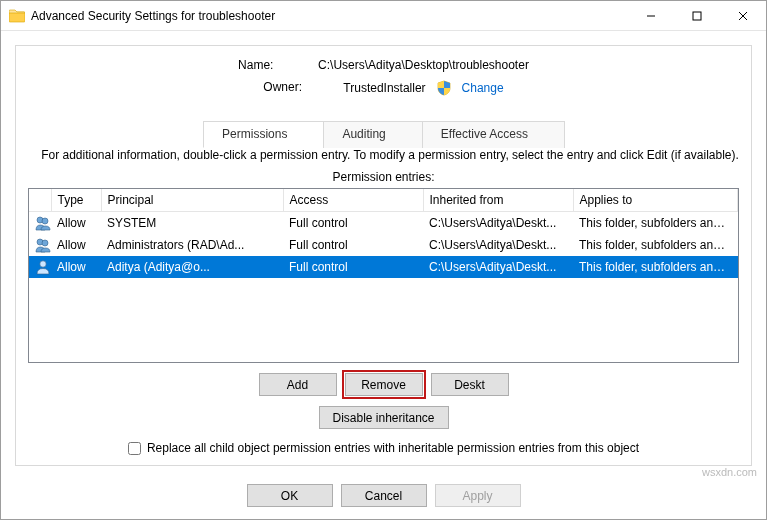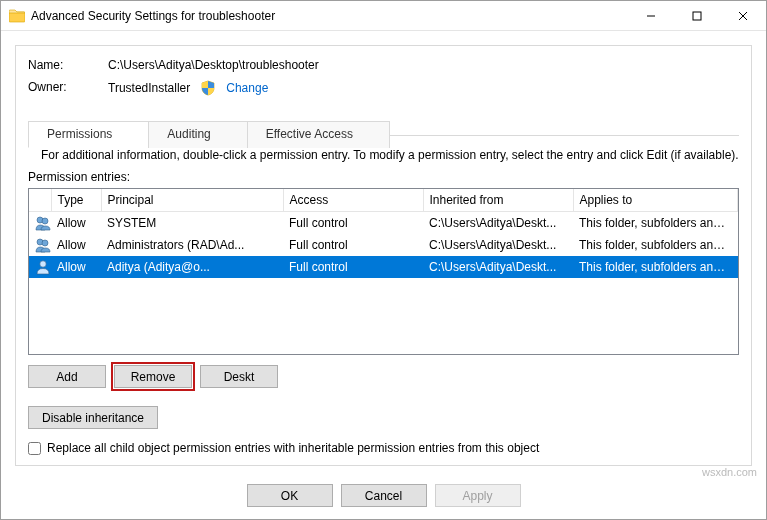--- a/index.html
+++ b/index.html
@@ -51,20 +51,21 @@
     padding: 14px 14px 10px 14px;
     display: flex;
     flex-direction: column;
   }
   .inner {
     flex: 1 1 auto;
     border: 1px solid #d9d9d9;
     padding: 12px 12px 10px 12px;
     display: flex;
     flex-direction: column;
+    align-items: center;
   }
   .kv { display: flex; margin-bottom: 8px; }
   .kv .klabel { width: 80px; }
   .kv .kvalue { flex: 1 1 auto; display: flex; align-items: center; gap: 10px;}
   .link { color: #0066cc; cursor: pointer; }
   .shield { width: 16px; height: 16px; display: inline-flex; }
 
   
   .tabs {
     display: flex;
@@ -129,21 +130,21 @@
   .col-type { width: 50px; }
   .col-principal { width: 182px; }
   .col-access { width: 140px; }
   .col-inherited { width: 150px; }
   .col-applies { width: auto; }
 
   .row-icon { width: 16px; height: 16px; display: inline-flex; vertical-align: middle; }
 
   
   .btnrow { display: flex; gap: 8px; margin-top: 10px; }
-  .btnrow2 { margin-top: 18px; }
+  .btnrow2 { margin-top: 10px; }
   .btn {
     min-width: 78px;
     height: 23px;
     border: 1px solid #adadad;
     background: #e1e1e1;
     font-family: inherit;
     font-size: 12px;
     padding: 0 12px;
     cursor: pointer;
   }

